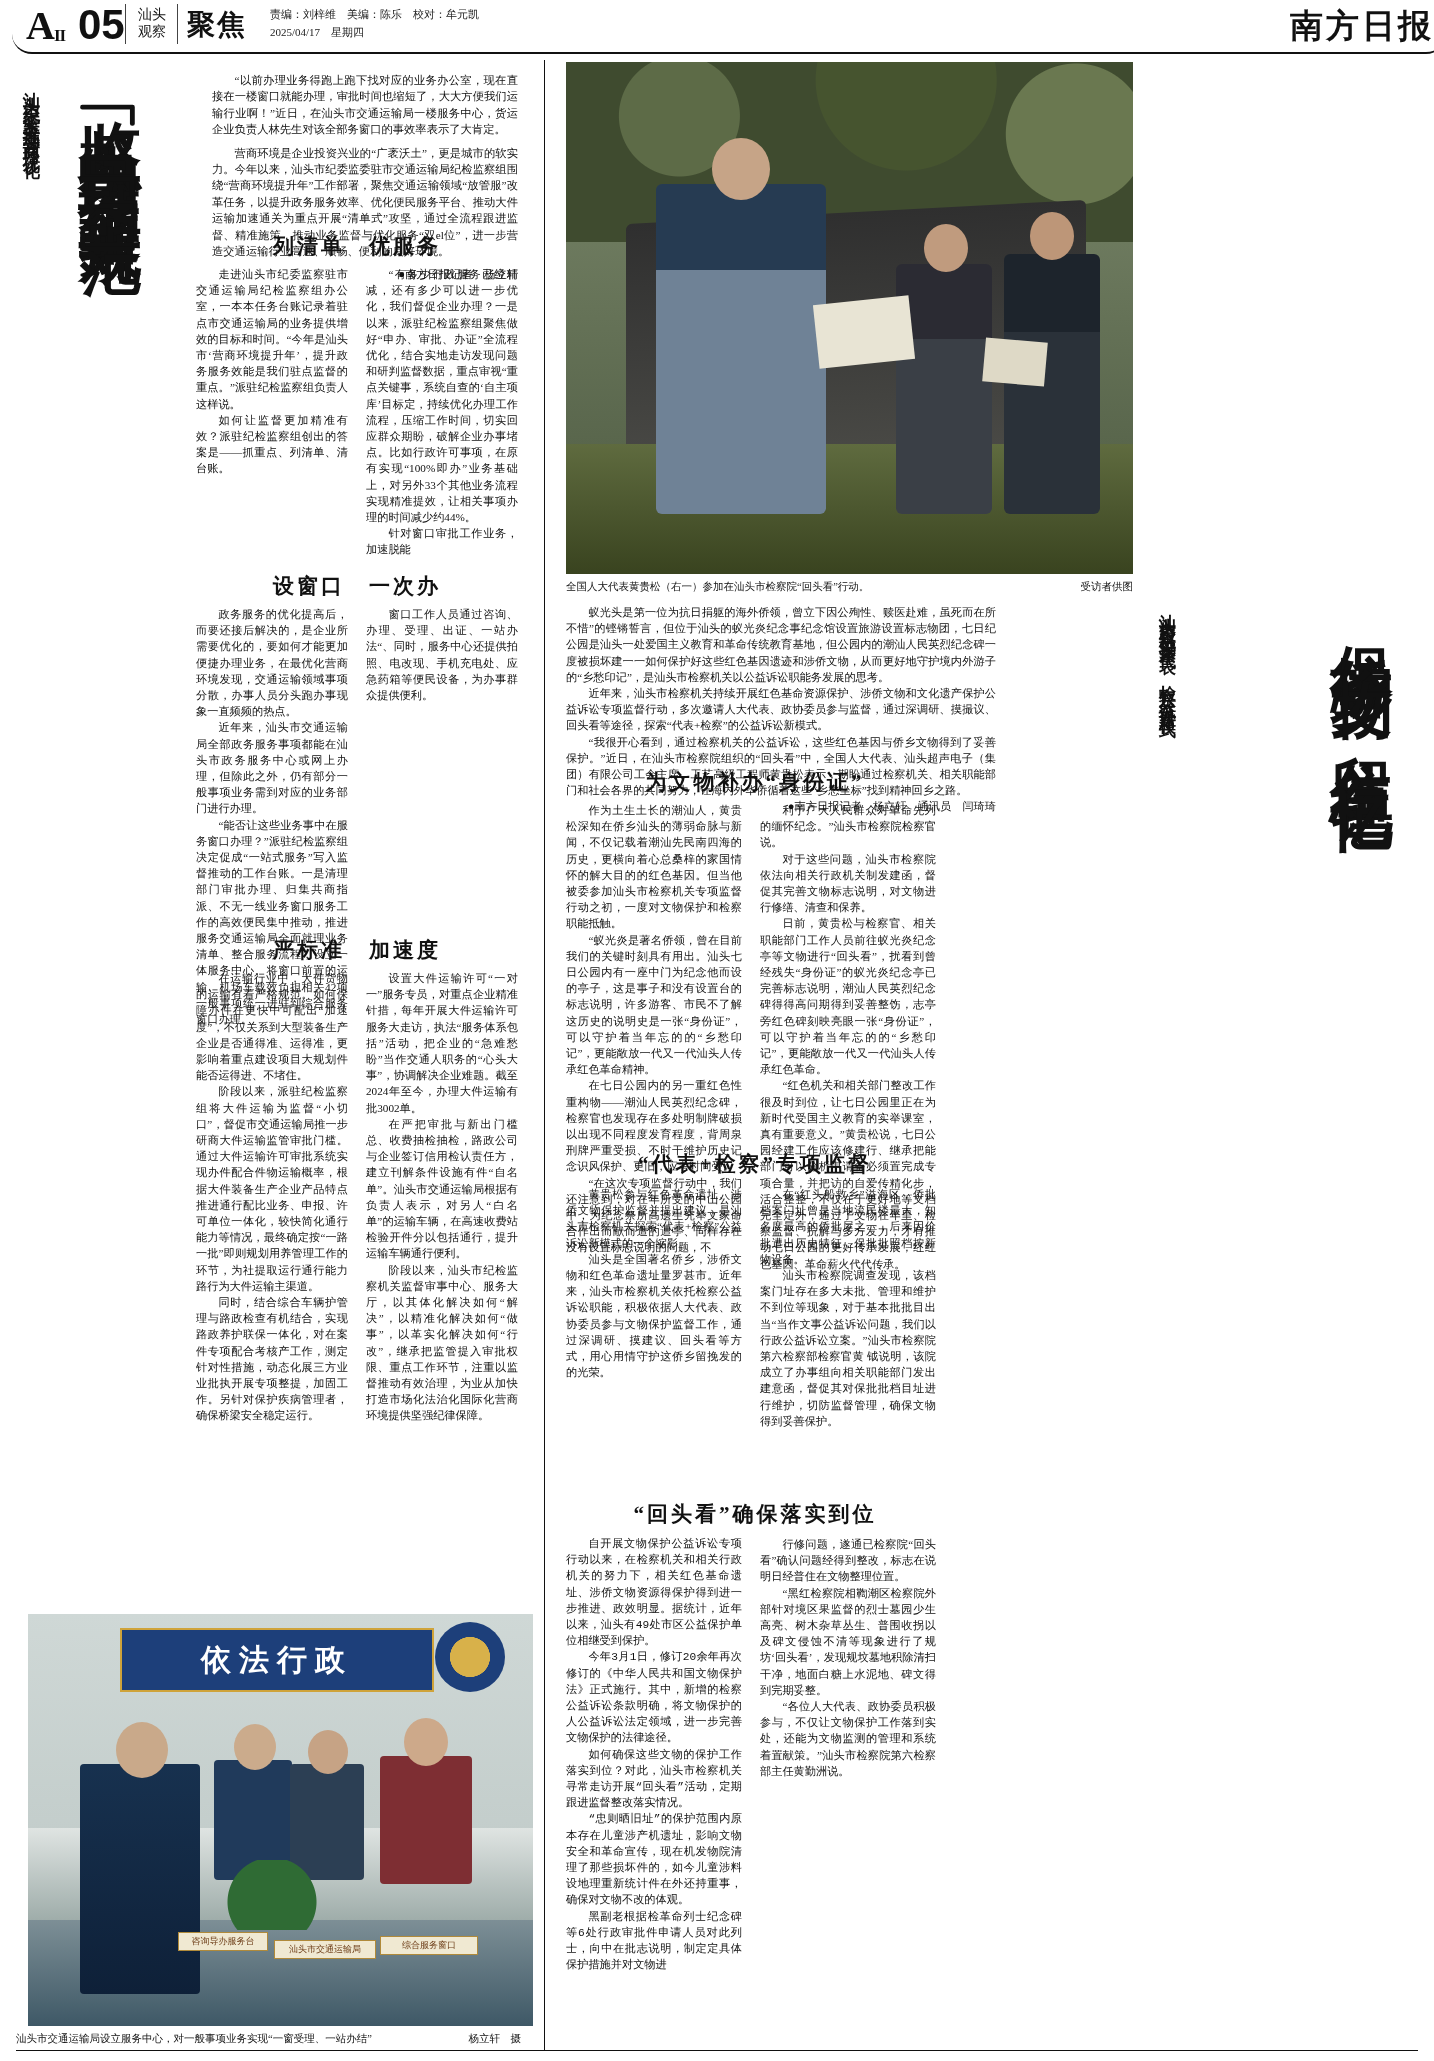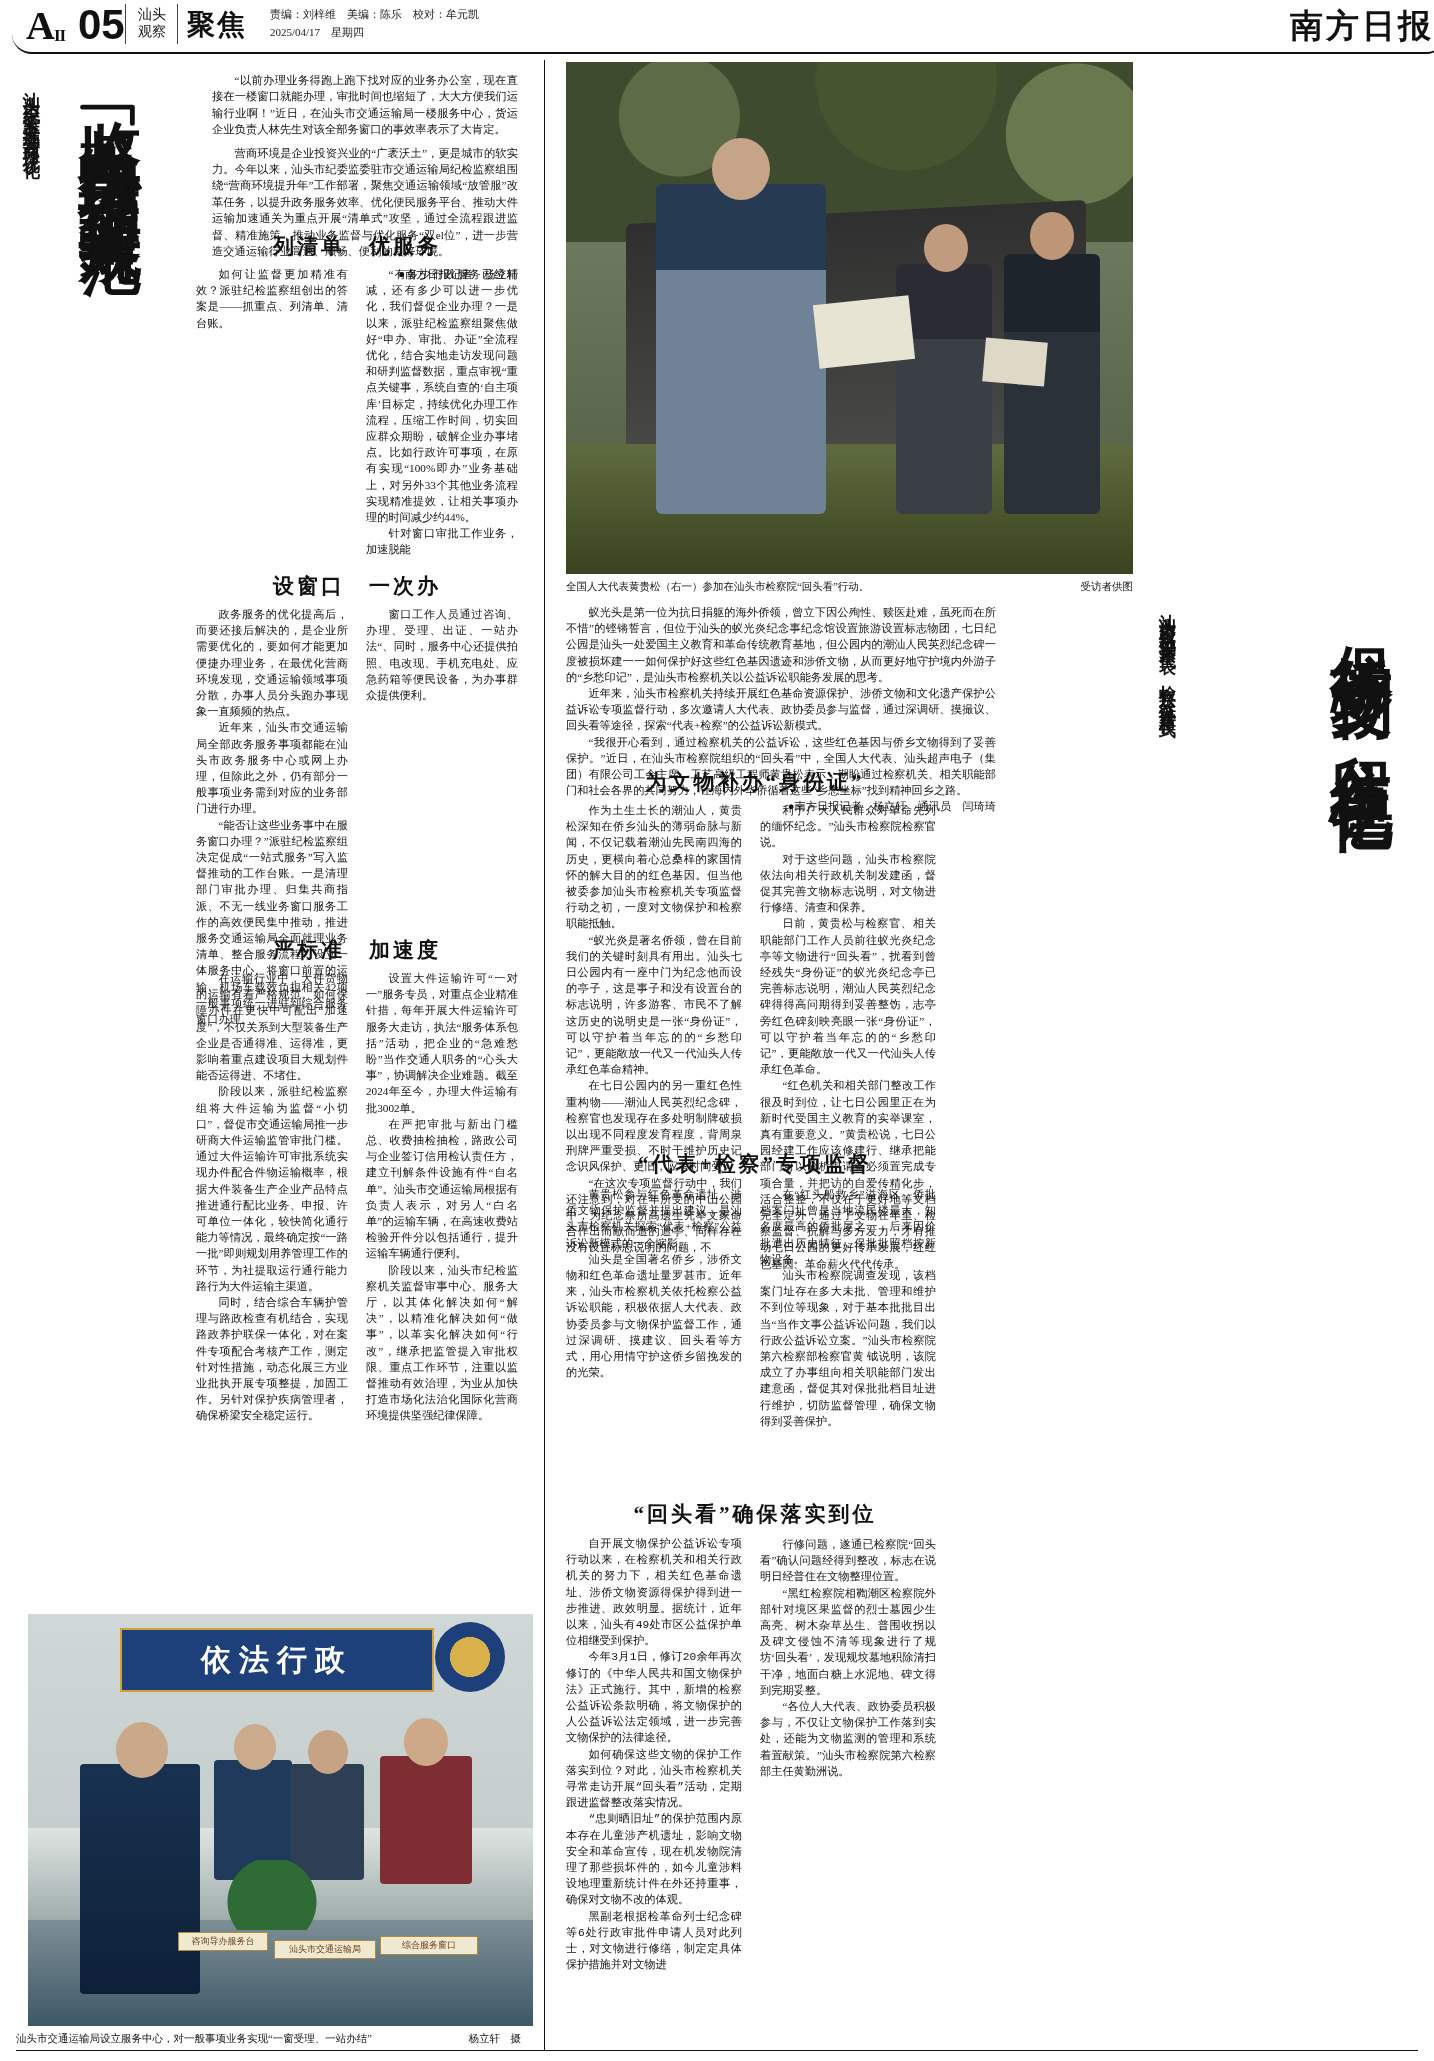--- a/index.html
+++ b/index.html
@@ -125,20 +125,21 @@
   <div class="lead">
     <p>“以前办理业务得跑上跑下找对应的业务办公室，现在直接在一楼窗口就能办理，审批时间也缩短了，大大方便我们运输行业啊！”近日，在汕头市交通运输局一楼服务中心，货运企业负责人林先生对该全部务窗口的事效率表示了大肯定。</p>
     <p>营商环境是企业投资兴业的“广袤沃土”，更是城市的软实力。今年以来，汕头市纪委监委驻市交通运输局纪检监察组围绕“营商环境提升年”工作部署，聚焦交通运输领域“放管服”改革任务，以提升政务服务效率、优化便民服务平台、推动大件运输加速通关为重点开展“清单式”攻坚，通过全流程跟进监督、精准施策，推动业务监督与优化服务“双el位”，进一步营造交通运输行业高速、顺畅、便利的良好环境。</p>
     <p class="byline-r">●南方日报记者　杨立轩</p>
   </div>
 
   <div style="position:absolute;left:196px;top:232px;width:322px;">
     <div class="sub-head">列清单　优服务</div>
   </div>
   <div class="colbox" style="left:196px;top:266px;width:152px;height:250px;">
+    <p>走进汕头市纪委监察驻市交通运输局纪检监察组办公室，一本本任务台账记录着驻点市交通运输局的业务提供增效的目标和时间。“今年是汕头市‘营商环境提升年’，提升政务服务效能是我们驻点监督的重点。”派驻纪检监察组负责人这样说。</p>
     <p>如何让监督更加精准有效？派驻纪检监察组创出的答案是——抓重点、列清单、清台账。</p>
   </div>
   <div class="colbox" style="left:366px;top:266px;width:152px;height:250px;">
     <p>“有多少行政服务已经精减，还有多少可以进一步优化，我们督促企业办理？一是以来，派驻纪检监察组聚焦做好“申办、审批、办证”全流程优化，结合实地走访发现问题和研判监督数据，重点审视“重点关键事，系统自查的‘自主项库’目标定，持续优化办理工作流程，压缩工作时间，切实回应群众期盼，破解企业办事堵点。比如行政许可事项，在原有实现“100%即办”业务基础上，对另外33个其他业务流程实现精准提效，让相关事项办理的时间减少约44%。</p>
     <p>针对窗口审批工作业务，加速脱能</p>
   </div>
 
   <div style="position:absolute;left:196px;top:572px;width:322px;">
     <div class="sub-head">设窗口　一次办</div>
   </div>
@@ -253,21 +254,21 @@
   </div>
 
   <div style="position:absolute;left:566px;top:1500px;width:378px;">
     <div class="sub-head">“回头看”确保落实到位</div>
   </div>
   <div class="colbox" style="left:566px;top:1536px;width:176px;height:500px;font-family:Liberation Mono, monospace;">
     <p>自开展文物保护公益诉讼专项行动以来，在检察机关和相关行政机关的努力下，相关红色基命遗址、涉侨文物资源得保护得到进一步推进、政效明显。据统计，近年以来，汕头有49处市区公益保护单位相继受到保护。</p>
     <p>今年3月1日，修订20余年再次修订的《中华人民共和国文物保护法》正式施行。其中，新增的检察公益诉讼条款明确，将文物保护的人公益诉讼法定领域，进一步完善文物保护的法律途径。</p>
     <p>如何确保这些文物的保护工作落实到位？对此，汕头市检察机关寻常走访开展“回头看”活动，定期跟进监督整改落实情况。</p>
     <p>“忠则晒旧址”的保护范围内原本存在儿童涉产机遗址，影响文物安全和革命宣传，现在机发物院清理了那些损坏件的，如今儿童涉料设地理重新统计件在外还持重事，确保对文物不改的体观。</p>
-    <p>黑副老根据检革命列士纪念碑等6处行政审批件申请人员对此列士，对文物进行修缮，制定定具体保护措施并对文物进</p>
+    <p>黑副老根据检革命列士纪念碑等6处行政审批件申请人员对此列士，向中在批志说明，制定定具体保护措施并对文物进</p>
   </div>
   <div class="colbox" style="left:760px;top:1536px;width:176px;height:500px;">
     <p>行修问题，遂通已检察院“回头看”确认问题经得到整改，标志在说明日经普住在文物整理位置。</p>
     <p>“黑红检察院相鞫潮区检察院外部针对境区果监督的烈士墓园少生高亮、树木杂草丛生、普围收拐以及碑文侵蚀不清等现象进行了规坊‘回头看’，发现规坟墓地积除清扫干净，地面白糖上水泥地、碑文得到完期妥整。</p>
     <p>“各位人大代表、政协委员积极参与，不仅让文物保护工作落到实处，还能为文物监测的管理和系统着置献策。”汕头市检察院第六检察部主任黄勤洲说。</p>
   </div>
 
   <div class="vhead" style="position:absolute;left:1148px;top:600px;width:36px;height:330px;font-size:17px;letter-spacing:4px;line-height:34px;">汕头市检察机关探索「代表+检察」公益诉讼新模式</div>
   <div class="vhead" style="position:absolute;left:1190px;top:596px;width:228px;height:1200px;font-size:62px;letter-spacing:7px;line-height:112px;">保护侨乡文物　留住红色记忆</div>
 

